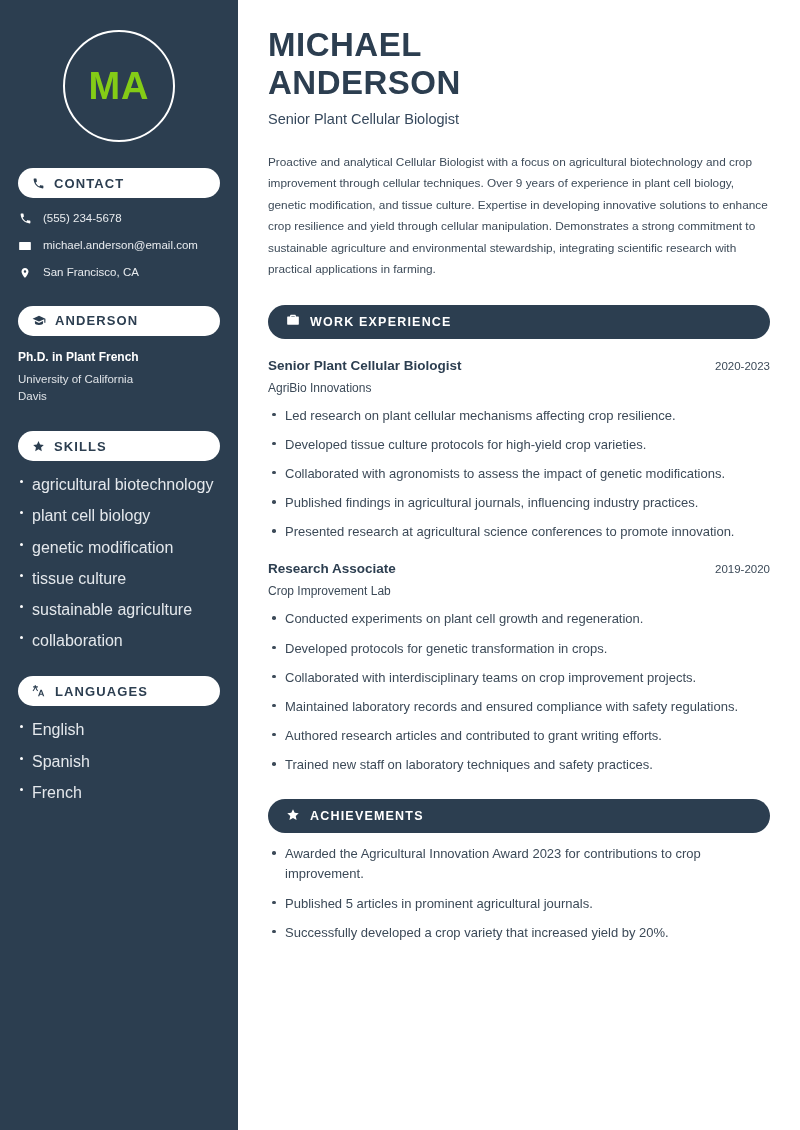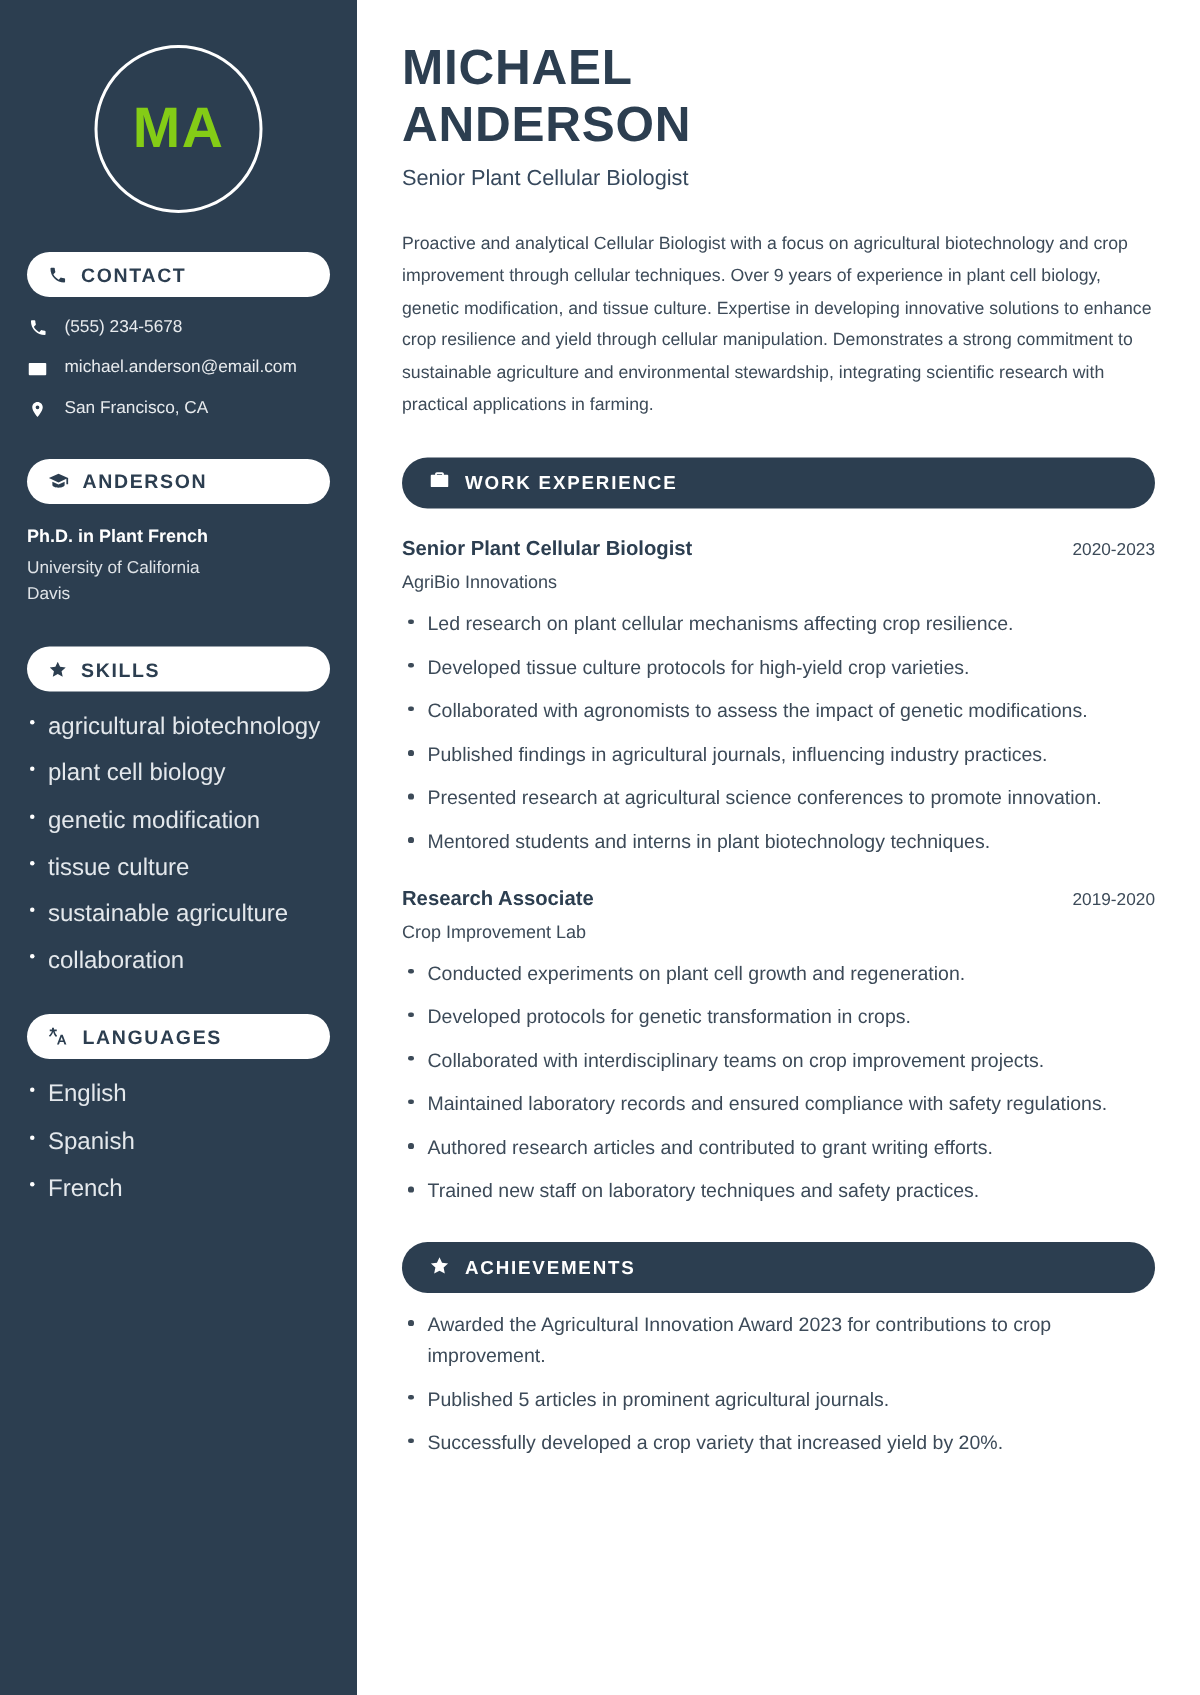--- a/index.html
+++ b/index.html
@@ -298,21 +298,20 @@
         <span class="job-title">Senior Plant Cellular Biologist</span>
         <span class="job-dates">2020-2023</span>
       </div>
       <div class="job-company">AgriBio Innovations</div>
       <ul class="bullets">
         <li>Led research on plant cellular mechanisms affecting crop resilience.</li>
         <li>Developed tissue culture protocols for high-yield crop varieties.</li>
         <li>Collaborated with agronomists to assess the impact of genetic modifications.</li>
         <li>Published findings in agricultural journals, influencing industry practices.</li>
         <li>Presented research at agricultural science conferences to promote innovation.</li>
-        <li>Mentored students and interns in plant biotechnology techniques.</li>
       </ul>
     </div>
 
     <div class="job">
       <div class="job-head">
         <span class="job-title">Research Associate</span>
         <span class="job-dates">2019-2020</span>
       </div>
       <div class="job-company">Crop Improvement Lab</div>
       <ul class="bullets">

